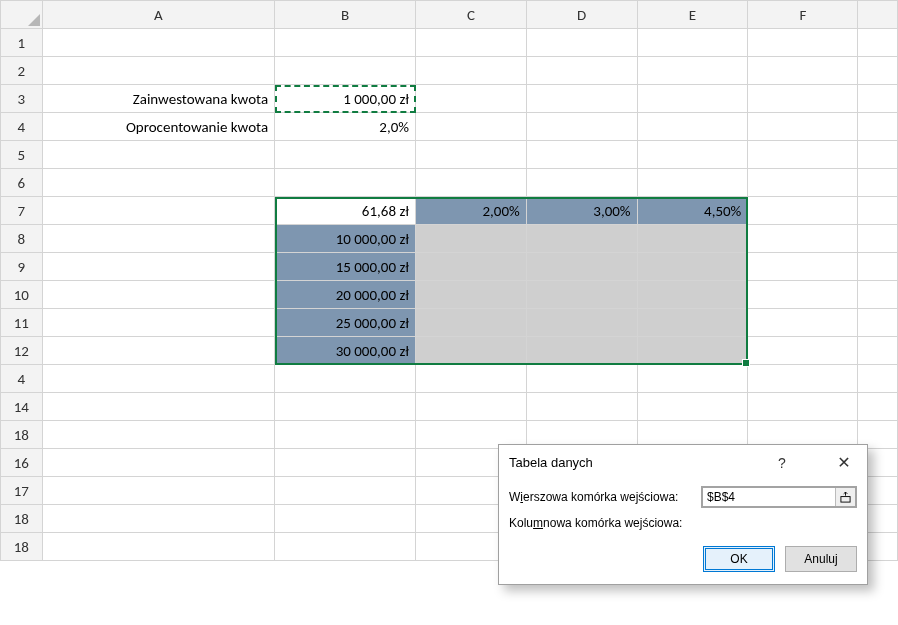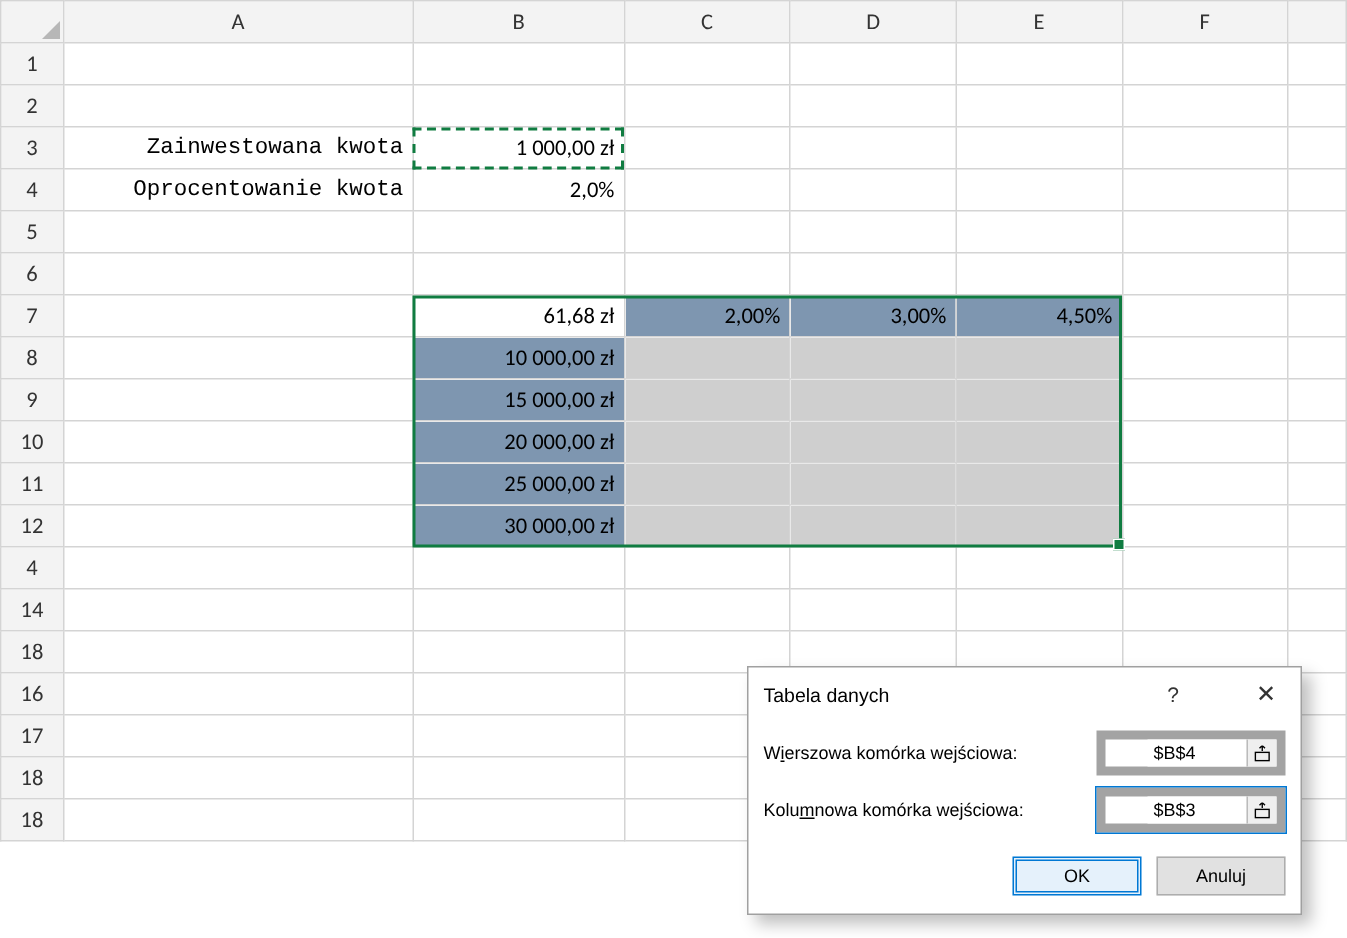--- a/index.html
+++ b/index.html
@@ -43,21 +43,21 @@
     right: 2px; bottom: 2px;
     width: 0; height: 0;
     border-style: solid;
     border-width: 0 0 12px 12px;
     border-color: transparent transparent #b7b7b7 transparent;
   }
   .grid .rowhead { text-align: center; width: 42px; }
   .colA { width: 234px; }
   .colB { width: 142px; }
   .colC, .colD, .colE, .colF { width: 112px; }
-  .left { text-align: left; font-family: Liberation Mono, monospace; }
+  .left { text-align: left; }
   .dashed {
     outline: 2px dashed #107c41;
     outline-offset: -2px;
   }
   .sel-origin {
     background: #fff;
   }
   .sel-header {
     background: #7e96b0;
     font-weight: bold;
@@ -108,23 +108,22 @@
   .dlg-title .x { font-size: 16px; }
   .dlg-row {
     display: flex;
     align-items: center;
     padding: 4px 10px;
   }
   .dlg-row label { flex: 1; }
   .dlg-row .u { text-decoration: underline; }
   .refbox {
     display: flex;
-    width: 126px;
-    border: 6px solid #a3a3a3;
-    padding-left: 28px;
+    width: 156px;
+    border: 2px solid #a3a3a3;
   }
   .refbox input {
     flex: 1;
     border: none;
     font-family: "Segoe UI", Tahoma, sans-serif;
     font-size: 12px;
     padding: 2px 4px;
     outline: none;
     background: #fff;
     min-width: 0;
@@ -139,21 +138,21 @@
   }
   .refbox .pick svg { width: 11px; height: 11px; }
   .refbox.focus { outline: 1px solid #0078d4; }
   .dlg-buttons {
     display: flex;
     justify-content: flex-end;
     gap: 10px;
     padding: 12px 10px 12px 10px;
   }
   .dlg-buttons button {
-    width: 86px;
+    width: 72px;
     height: 26px;
     border: 1px solid #adadad;
     background: #e1e1e1;
     font-family: "Segoe UI", Tahoma, sans-serif;
     font-size: 12px;
     cursor: default;
   }
   .dlg-buttons button.primary {
     border: 1px solid #0078d4;
     background: #e5f1fb;
@@ -400,27 +399,18 @@
             <rect x="1" y="5" width="10" height="6" fill="none" stroke="#000"></rect>
             <path d="M6 0 L6 4 M4 2 L6 0 L8 2" fill="none" stroke="#000"></path>
           </svg>
       </div>
     </div>
   </div>
   <div class="dlg-row">
     <label>
       <span>Kolu</span><span class="u">m</span><span>nowa komórka wejściowa:</span>
     </label>
-    <div class="refbox focus">
-      <input value="$B$3" style="">
-      <div class="pick">
-        <svg viewBox="0 0 12 12">
-            <rect x="1" y="5" width="10" height="6" fill="none" stroke="#000"></rect>
-            <path d="M6 0 L6 4 M4 2 L6 0 L8 2" fill="none" stroke="#000"></path>
-          </svg>
-      </div>
-    </div>
   </div>
   <div class="dlg-buttons">
     <button class="primary">OK</button>
     <button>Anuluj</button>
   </div>
 </div>
 
 </body></html>

